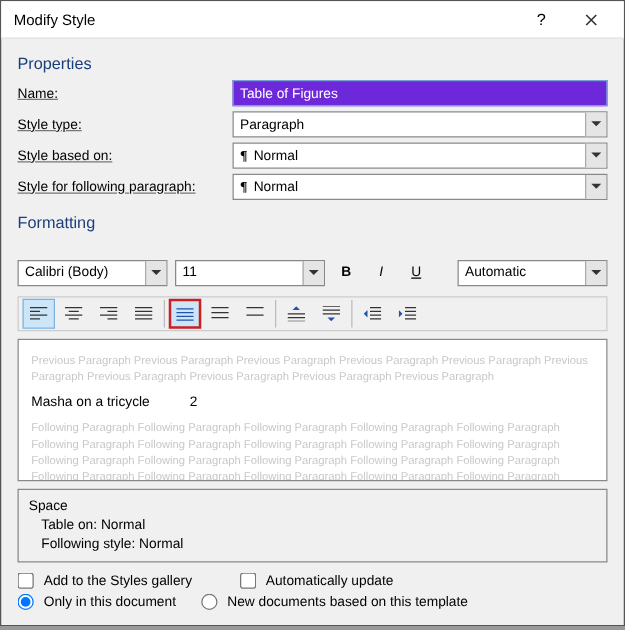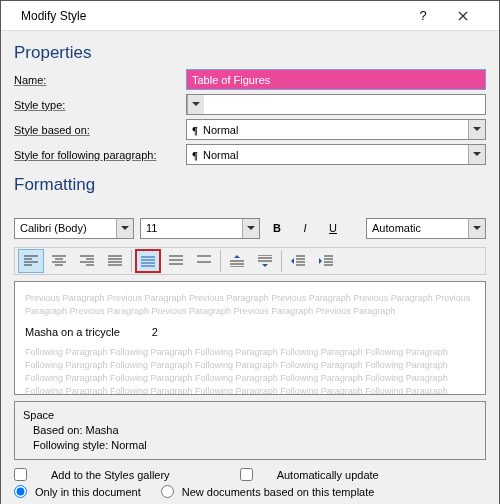--- a/index.html
+++ b/index.html
@@ -1,27 +1,27 @@
 <!DOCTYPE html>
 <html><head>
 <meta charset="utf-8">
 <style>
 *{box-sizing:border-box;margin:0;padding:0;font-family:"Segoe UI",Tahoma,sans-serif;font-size:11px;color:#000}
 body{background:#999;display:flex;align-items:flex-start;justify-content:flex-start}
 .dlg{width:500px;background:#f0f0f0;border:1px solid #555;position:relative}
-.tbar{height:30px;display:flex;align-items:center;padding:0 16px;background:#fff;border-bottom:1px solid #ddd}
+.tbar{height:30px;display:flex;align-items:center;padding:0 6px;background:#fff;border-bottom:1px solid #ddd}
 .tbar .title{flex:1;font-size:12px;padding-left:4px}
 .tbtn{width:40px;height:28px;display:flex;align-items:center;justify-content:center;font-size:13px;font-family:Arial}
 .body{padding:10px 13px 12px}
-.section{font-size:17px;color:#1a3e7a;margin:2px 0 6px}
+.section{font-size:13px;color:#1a3e7a;margin:2px 0 6px}
 .row{display:flex;align-items:center;margin:4px 0;gap:10px}
 .lbl{width:162px}
 .lbl span{text-decoration:underline;text-decoration-color:#777}
 .txt{flex:1;height:21px;border:1px solid #7a9fd6;background:#fff;padding:2px 5px;color:#000}
-.txt.sel{background:#ec4899;color:#fff}
+.txt.sel{background:#6d28d9;color:#fff}
 .combo{flex:1;display:flex;height:21px;border:1px solid #888;background:#fff}
 .combo .cv{flex:1;padding:2px 5px;display:flex;align-items:center;gap:5px}
 .combo .cb{width:17px;background:#e5e5e5;border-left:1px solid #aaa;display:flex;align-items:center;justify-content:center}
 .combo .cb::after{content:"";border:4px solid transparent;border-top-color:#333;margin-top:3px}
 .pil{font-family:Georgia,serif;font-weight:bold}
 .toolbar{display:flex;gap:6px;align-items:center;margin-top:22px}
 .fontc{width:120px}
 .sizec{width:50px}
 .ibtn{width:22px;height:22px;border:1px solid transparent;display:flex;align-items:center;justify-content:center;background:transparent}
 .colc{width:100px}
@@ -29,21 +29,21 @@
 .divv{width:1px;height:22px;background:#bbb;margin:0 2px}
 .alignbar{display:flex;gap:0;align-items:center;margin-top:8px;height:28px;border:1px solid #ccc;padding:2px;background:#f0f0f0}
 .abtn{width:26px;height:24px;display:flex;align-items:center;justify-content:center;border:1px solid transparent;margin:0 1px}
 .abtn svg{display:block}
 .abtn.sel{background:#cde6f7;border-color:#7bb4e3}
 .abtn.focus{border:2px solid #cc2020;background:#cde6f7}
 .preview{border:1px solid #888;background:#fff;margin-top:6px;padding:10px 10px;height:114px;overflow:hidden}
 .ghost{color:#c8c8c8;font-size:9px;line-height:13px;white-space:nowrap;overflow:hidden}
 .sample{font-size:10px;margin:8px 0;display:flex;gap:32px}
 .descbox{border:1px solid #888;background:#f0f0f0;margin-top:6px;padding:6px 8px;line-height:15px}
-.chkrow{display:flex;align-items:center;gap:20px;margin-top:8px}
+.chkrow{display:flex;align-items:center;gap:4px;margin-top:8px}
 .chkrow .gap{width:30px}
 .radrow{display:flex;align-items:center;gap:4px;margin-top:4px}
 input[type=checkbox],input[type=radio]{margin-right:4px;vertical-align:middle}
 label{vertical-align:middle}
 .u{text-decoration:underline}
 </style>
 </head>
 <body>
 
 <div class="dlg">
@@ -62,20 +62,21 @@
 
     <div class="section">Properties</div>
 
     <div class="row">
       <div class="lbl"><span class="u">Name:</span></div>
       <input class="txt sel" value="Table of Figures" style="">
     </div>
     <div class="row">
       <div class="lbl"><span>Style type:</span></div>
       <div class="combo">
+        <div class="cv">Paragraph</div>
         <div class="cb"></div>
       </div>
     </div>
     <div class="row">
       <div class="lbl"><span>Style based on:</span></div>
       <div class="combo">
         <div class="cv">
             <span class="pil">¶</span>
             <span>Normal</span>
           </div>
@@ -193,21 +194,21 @@
           <span>2</span>
       </div>
       <div class="ghost">Following Paragraph Following Paragraph Following Paragraph Following Paragraph Following Paragraph</div>
       <div class="ghost">Following Paragraph Following Paragraph Following Paragraph Following Paragraph Following Paragraph</div>
       <div class="ghost">Following Paragraph Following Paragraph Following Paragraph Following Paragraph Following Paragraph</div>
       <div class="ghost">Following Paragraph Following Paragraph Following Paragraph Following Paragraph Following Paragraph</div>
     </div>
 
     <div class="descbox">
       <div>Space</div>
-      <div style="text-indent:10px">Based on: Masha</div>
+      <div style="text-indent:10px">Table on: Normal</div>
       <div style="text-indent:10px">Following style: Normal</div>
     </div>
 
     <div class="chkrow">
       <input type="checkbox" id="c1" style="">
       <label for="c1">Add to the Styles gallery</label>
       <div class="gap"></div>
       <input type="checkbox" id="c2" style="">
       <label for="c2">Automatically update</label>
     </div>

